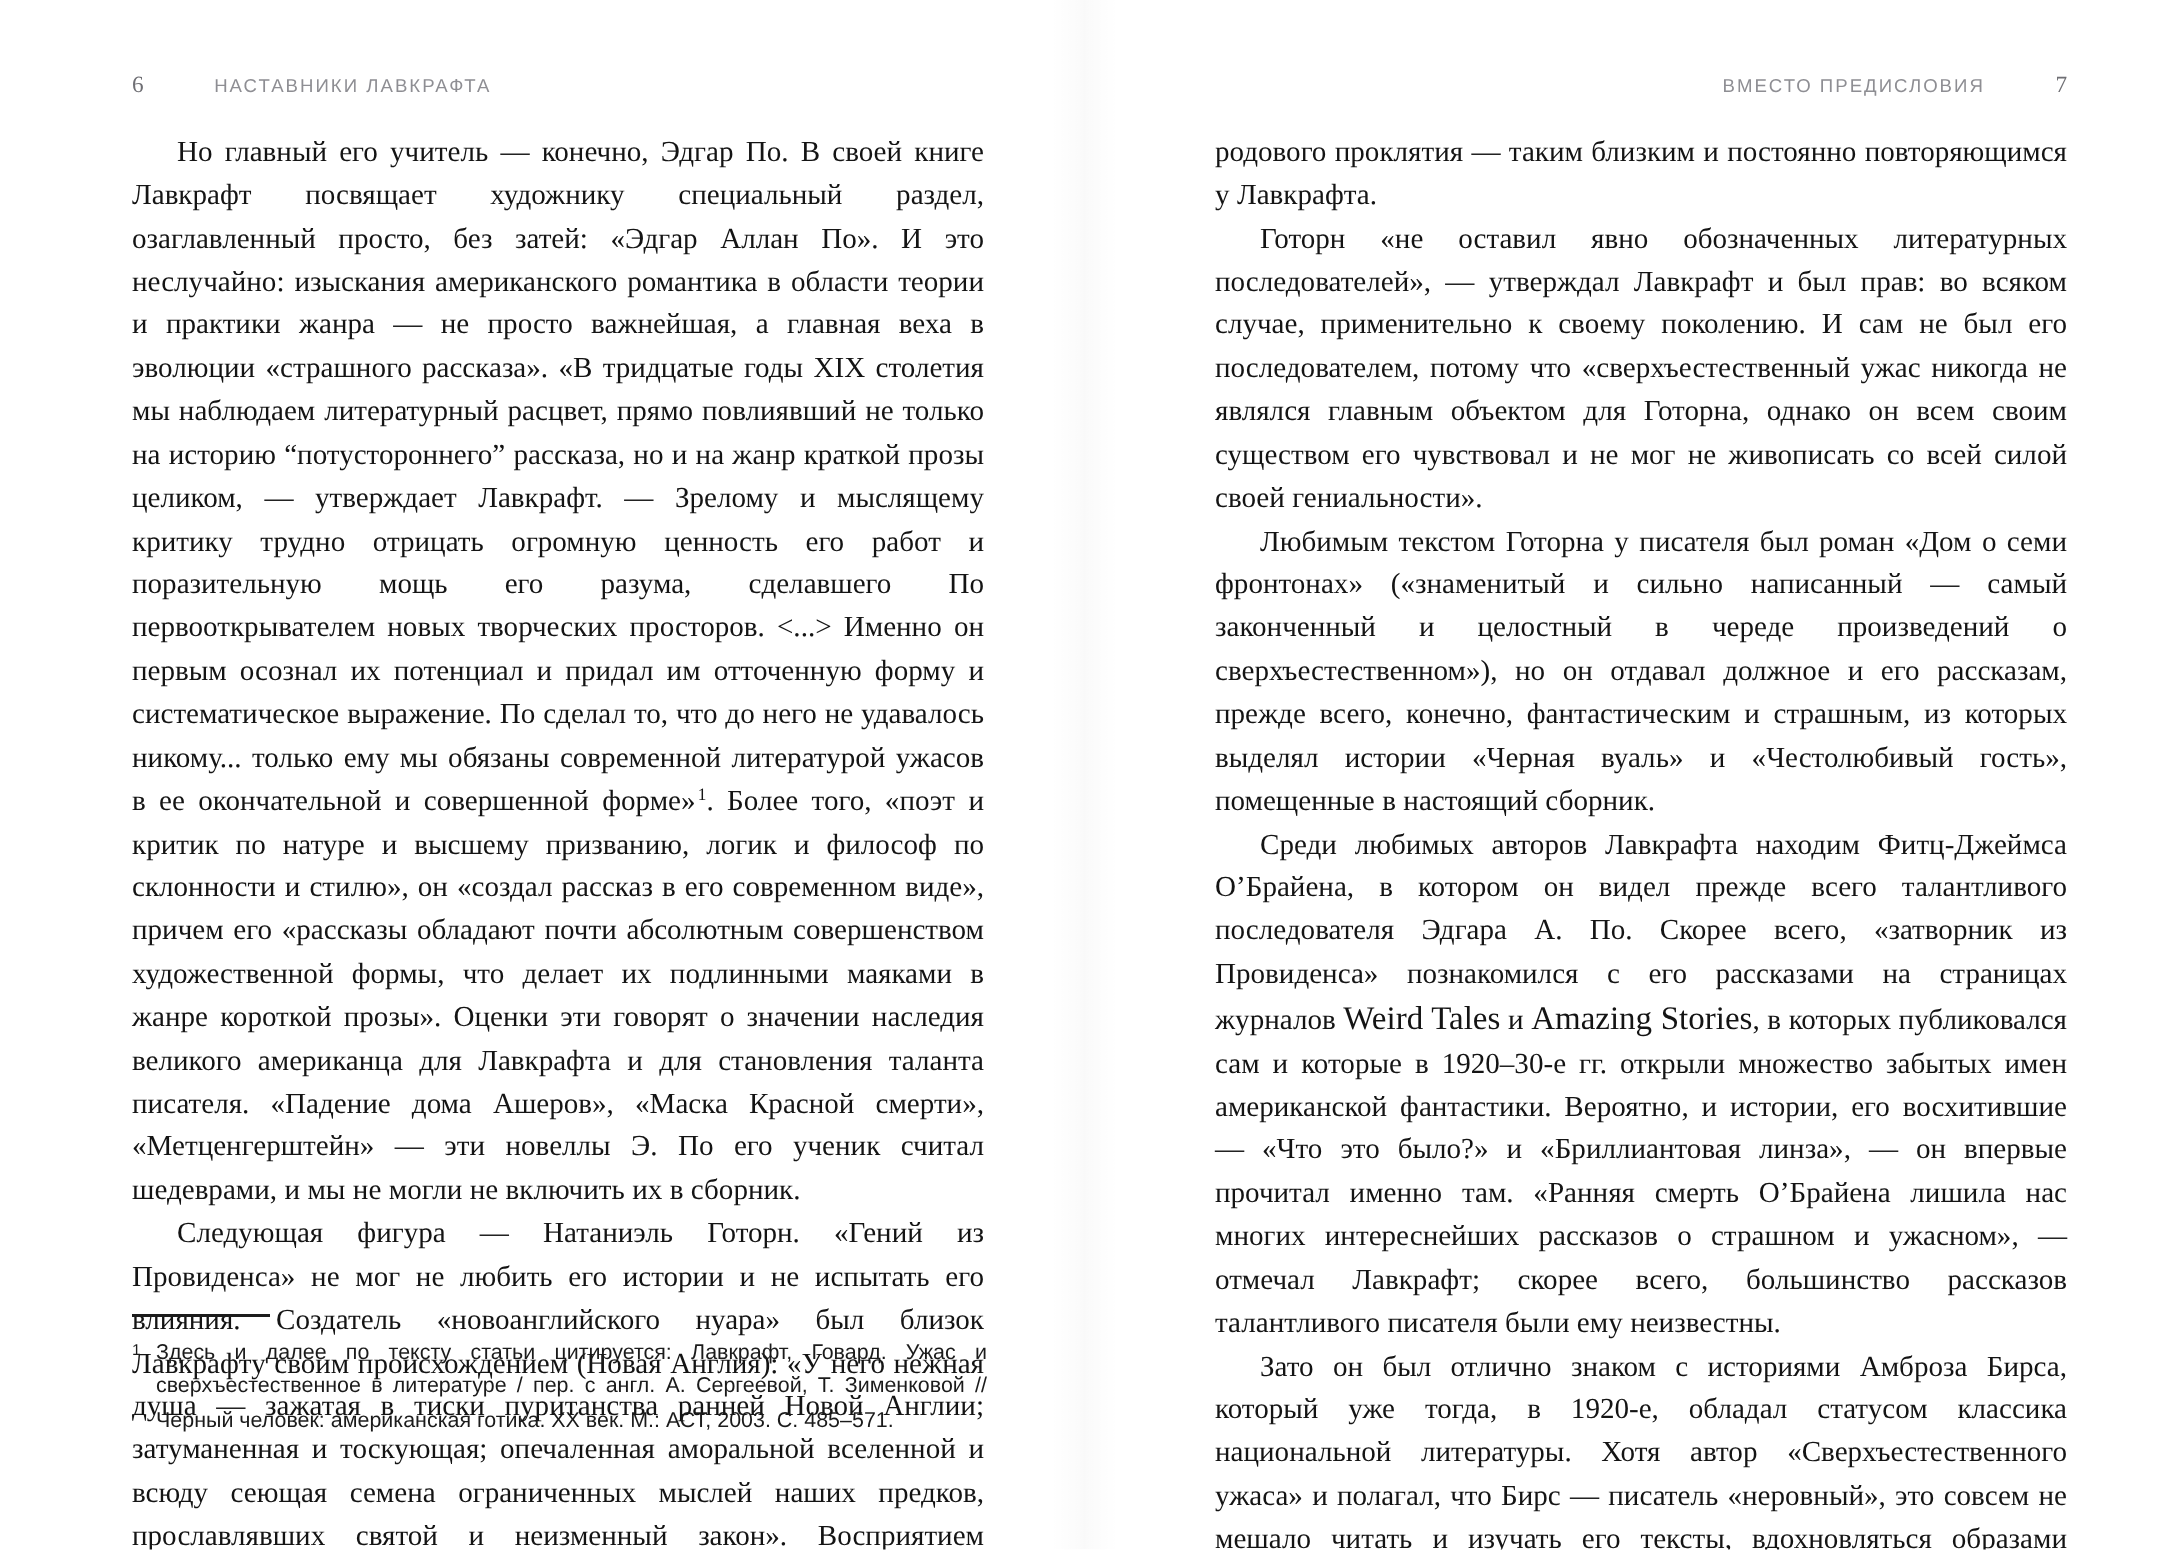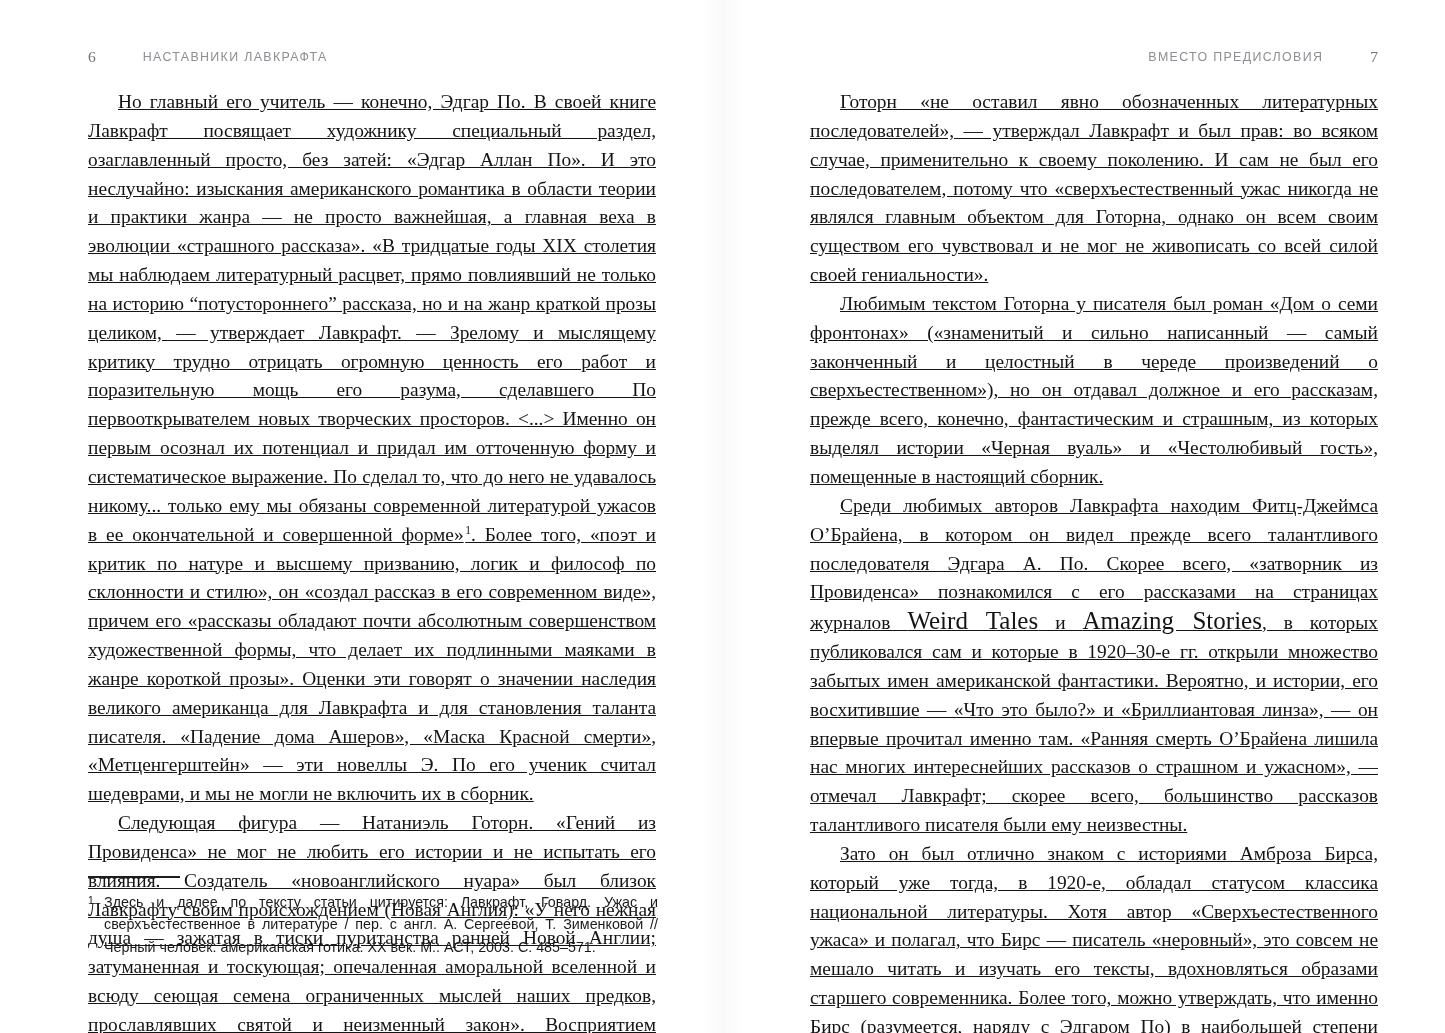--- a/index.html
+++ b/index.html
@@ -87,27 +87,26 @@
   .para {
     margin: 0;
     text-align: justify;
     text-justify: inter-word;
     text-indent: 30px;
     font-size: 19.4px;
     line-height: 28.85px;
     color: #141414;
     hyphens: manual;
     word-spacing: 0.1px;
-    text-decoration: underline;
   }
   .para.cont { text-indent: 0; }
 
   .latin {
     font-family: "Liberation Serif", "DejaVu Serif", serif;
-    font-size: 25px;
+    font-size: 22px;
   }
 
   sup.fn-ref {
     font-size: 11.5px;
     vertical-align: 0.62em;
     line-height: 0;
     margin-left: 1.5px;
   }
 
   
@@ -168,20 +167,21 @@
     <p class="para">Следующая фигура — Натаниэль Готорн. «Гений из Провиденса» не мог не любить его истории и не испытать его влияния. Создатель «новоанглийского нуара» был близок Лавкрафту своим происхождением (Новая Англия): «У него нежная душа — зажатая в тиски пуританства ранней Новой Англии; затуманенная и тоскующая; опечаленная аморальной вселенной и всюду сеющая семена ограниченных мыслей наших предков, прославлявших святой и неизменный закон». Восприятием инфернального Зла: «Зло, будучи очень реальной силой для Готорна, всегда появляется как коварный и стремящийся к победе соперник; а видимый мир становится в его воображении сценой нескончаемой трагедии и скорби, где участвуют невидимые и полуреальные сущности, борющиеся за власть и влияющие на жизнь несчастных смертных, которые составляют суетное, погрязшее в самообмане человечество». И, безусловно, звучащим как рефрен мотивом</p>
   </div>
 
   <div class="footnote-block">
     <div class="footnote-rule"></div>
     <p class="footnote-text"><span class="fn-num">1</span><span>Здесь и далее по тексту статьи цитируется: Лавкрафт, Говард. Ужас и сверхъестественное в литературе / пер. с англ. А. Сергеевой, Т. Зименковой // Черный человек: американская готика. ХХ век. М.: АСТ, 2003. С. 485–571.</span></p>
   </div>
 
   <div class="column column-right">
 
+    <p class="para cont">родового проклятия — таким близким и постоянно повторяющимся у Лавкрафта.</p>
 
     <p class="para">Готорн «не оставил явно обозначенных литературных последователей», — утверждал Лавкрафт и был прав: во всяком случае, применительно к своему поколению. И сам не был его последователем, потому что «сверхъестественный ужас никогда не являлся главным объектом для Готорна, однако он всем своим существом его чувствовал и не мог не живописать со всей силой своей гениальности».</p>
 
     <p class="para">Любимым текстом Готорна у писателя был роман «Дом о семи фронтонах» («знаменитый и сильно написанный — самый законченный и целостный в череде произведений о сверхъестественном»), но он отдавал должное и его рассказам, прежде всего, конечно, фантастическим и страшным, из которых выделял истории «Черная вуаль» и «Честолюбивый гость», помещенные в настоящий сборник.</p>
 
     <p class="para"><span>Среди любимых авторов Лавкрафта находим Фитц-Джеймса О’Брайена, в котором он видел прежде всего талантливого последователя Эдгара А. По. Скорее всего, «затворник из Провиденса» познакомился с его рассказами на страницах журналов </span><span class="latin">Weird Tales</span><span> и </span><span class="latin">Amazing Stories</span><span>, в которых публиковался сам и которые в 1920–30-е гг. открыли множество забытых имен американской фантастики. Вероятно, и истории, его восхитившие — «Что это было?» и «Бриллиантовая линза», — он впервые прочитал именно там. «Ранняя смерть О’Брайена лишила нас многих интереснейших рассказов о страшном и ужасном», — отмечал Лавкрафт; скорее всего, большинство рассказов талантливого писателя были ему неизвестны.</span></p>
 
     <p class="para">Зато он был отлично знаком с историями Амброза Бирса, который уже тогда, в 1920-е, обладал статусом классика национальной литературы. Хотя автор «Сверхъестественного ужаса» и полагал, что Бирс — писатель «неровный», это совсем не мешало читать и изучать его тексты, вдохновляться образами старшего современника. Более того, можно утверждать, что именно Бирс (разумеется, наряду с Эдгаром По) в наибольшей степени повлиял на становление собственного художественного мира Лавкрафта. Во всяком случае, если речь зайдет об истоках его «ориентализма», то неизбежно вспомнится, что «Каркоса», «мудрец Хали», «озеро Хаснур» (образы, переосмысленные и ставшие частью вселенной Лавкрафта) впервые появились именно в новеллах Бирса. Да и сюжеты других «страшных» историй, совершенно лишенных восточного колорита, явно его увлекали. Некоторые из них — «Смерть Хэлпина Фрейзера», «Обитель мертвецов», «Средний палец правой ступни» — он довольно подробно пересказывает</p>
   </div>
 

